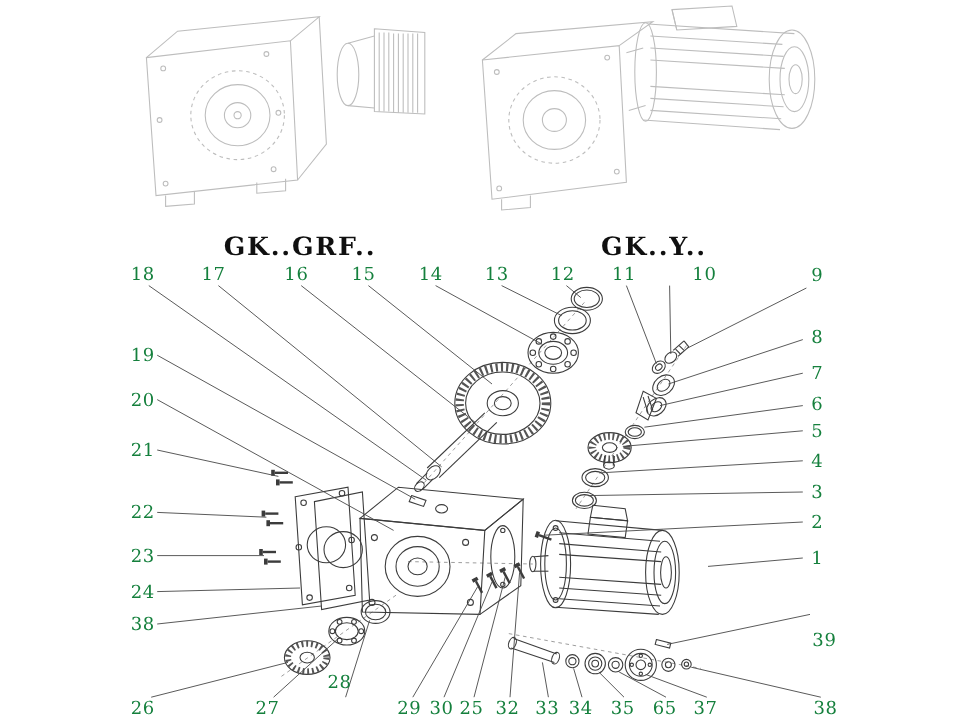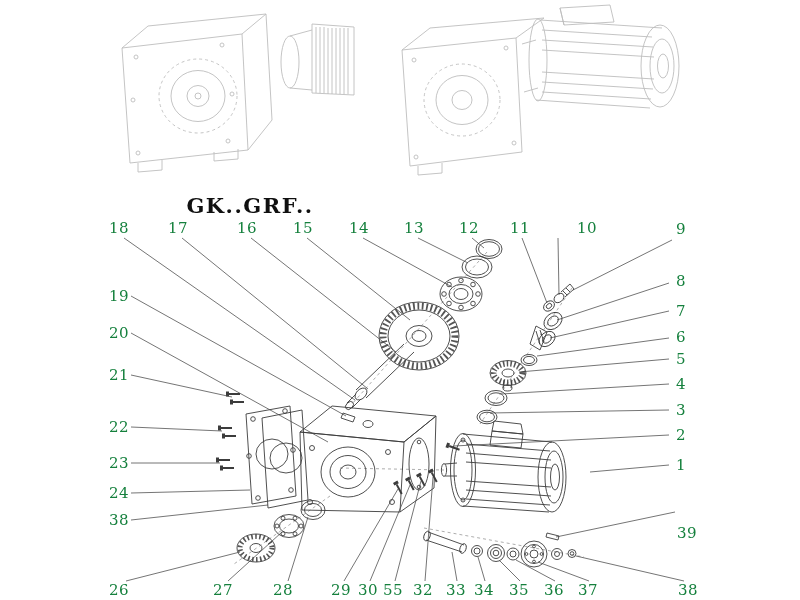--- a/index.html
+++ b/index.html
@@ -328,20 +328,21 @@
     <line x1="457" y1="581" x2="452" y2="552"></line>
     <line x1="485" y1="581" x2="478" y2="557"></line>
     <line x1="520" y1="581" x2="499" y2="560"></line>
     <line x1="555" y1="581" x2="516" y2="560"></line>
     <line x1="589" y1="581" x2="538" y2="562"></line>
     <line x1="684" y1="581" x2="576" y2="556"></line>
   </g>
 </svg>
 
   <div class="model-title" style="left:250px;top:205px">GK..GRF..</div>
+  <div class="model-title" style="left:545px;top:205px">GK..Y..</div>
 
   <span class="callout" style="left:119px;top:228px">18</span>
   <span class="callout" style="left:178px;top:228px">17</span>
   <span class="callout" style="left:247px;top:228px">16</span>
   <span class="callout" style="left:303px;top:228px">15</span>
   <span class="callout" style="left:359px;top:228px">14</span>
   <span class="callout" style="left:414px;top:228px">13</span>
   <span class="callout" style="left:469px;top:228px">12</span>
   <span class="callout" style="left:520px;top:228px">11</span>
   <span class="callout" style="left:587px;top:228px">10</span>
@@ -357,24 +358,24 @@
   <span class="callout" style="left:687px;top:533px">39</span>
   <span class="callout" style="left:119px;top:296px">19</span>
   <span class="callout" style="left:119px;top:333px">20</span>
   <span class="callout" style="left:119px;top:375px">21</span>
   <span class="callout" style="left:119px;top:427px">22</span>
   <span class="callout" style="left:119px;top:463px">23</span>
   <span class="callout" style="left:119px;top:493px">24</span>
   <span class="callout" style="left:119px;top:520px">38</span>
   <span class="callout" style="left:119px;top:590px">26</span>
   <span class="callout" style="left:223px;top:590px">27</span>
-  <span class="callout" style="left:283px;top:590px">28</span>
+  <span class="callout" style="left:283px;top:568px">28</span>
   <span class="callout" style="left:341px;top:590px">29</span>
   <span class="callout" style="left:368px;top:590px">30</span>
-  <span class="callout" style="left:393px;top:590px">55</span>
+  <span class="callout" style="left:393px;top:590px">25</span>
   <span class="callout" style="left:423px;top:590px">32</span>
   <span class="callout" style="left:456px;top:590px">33</span>
   <span class="callout" style="left:484px;top:590px">34</span>
   <span class="callout" style="left:519px;top:590px">35</span>
-  <span class="callout" style="left:554px;top:590px">36</span>
+  <span class="callout" style="left:554px;top:590px">65</span>
   <span class="callout" style="left:588px;top:590px">37</span>
   <span class="callout" style="left:688px;top:590px">38</span>
 </div>
 
 </body></html>

